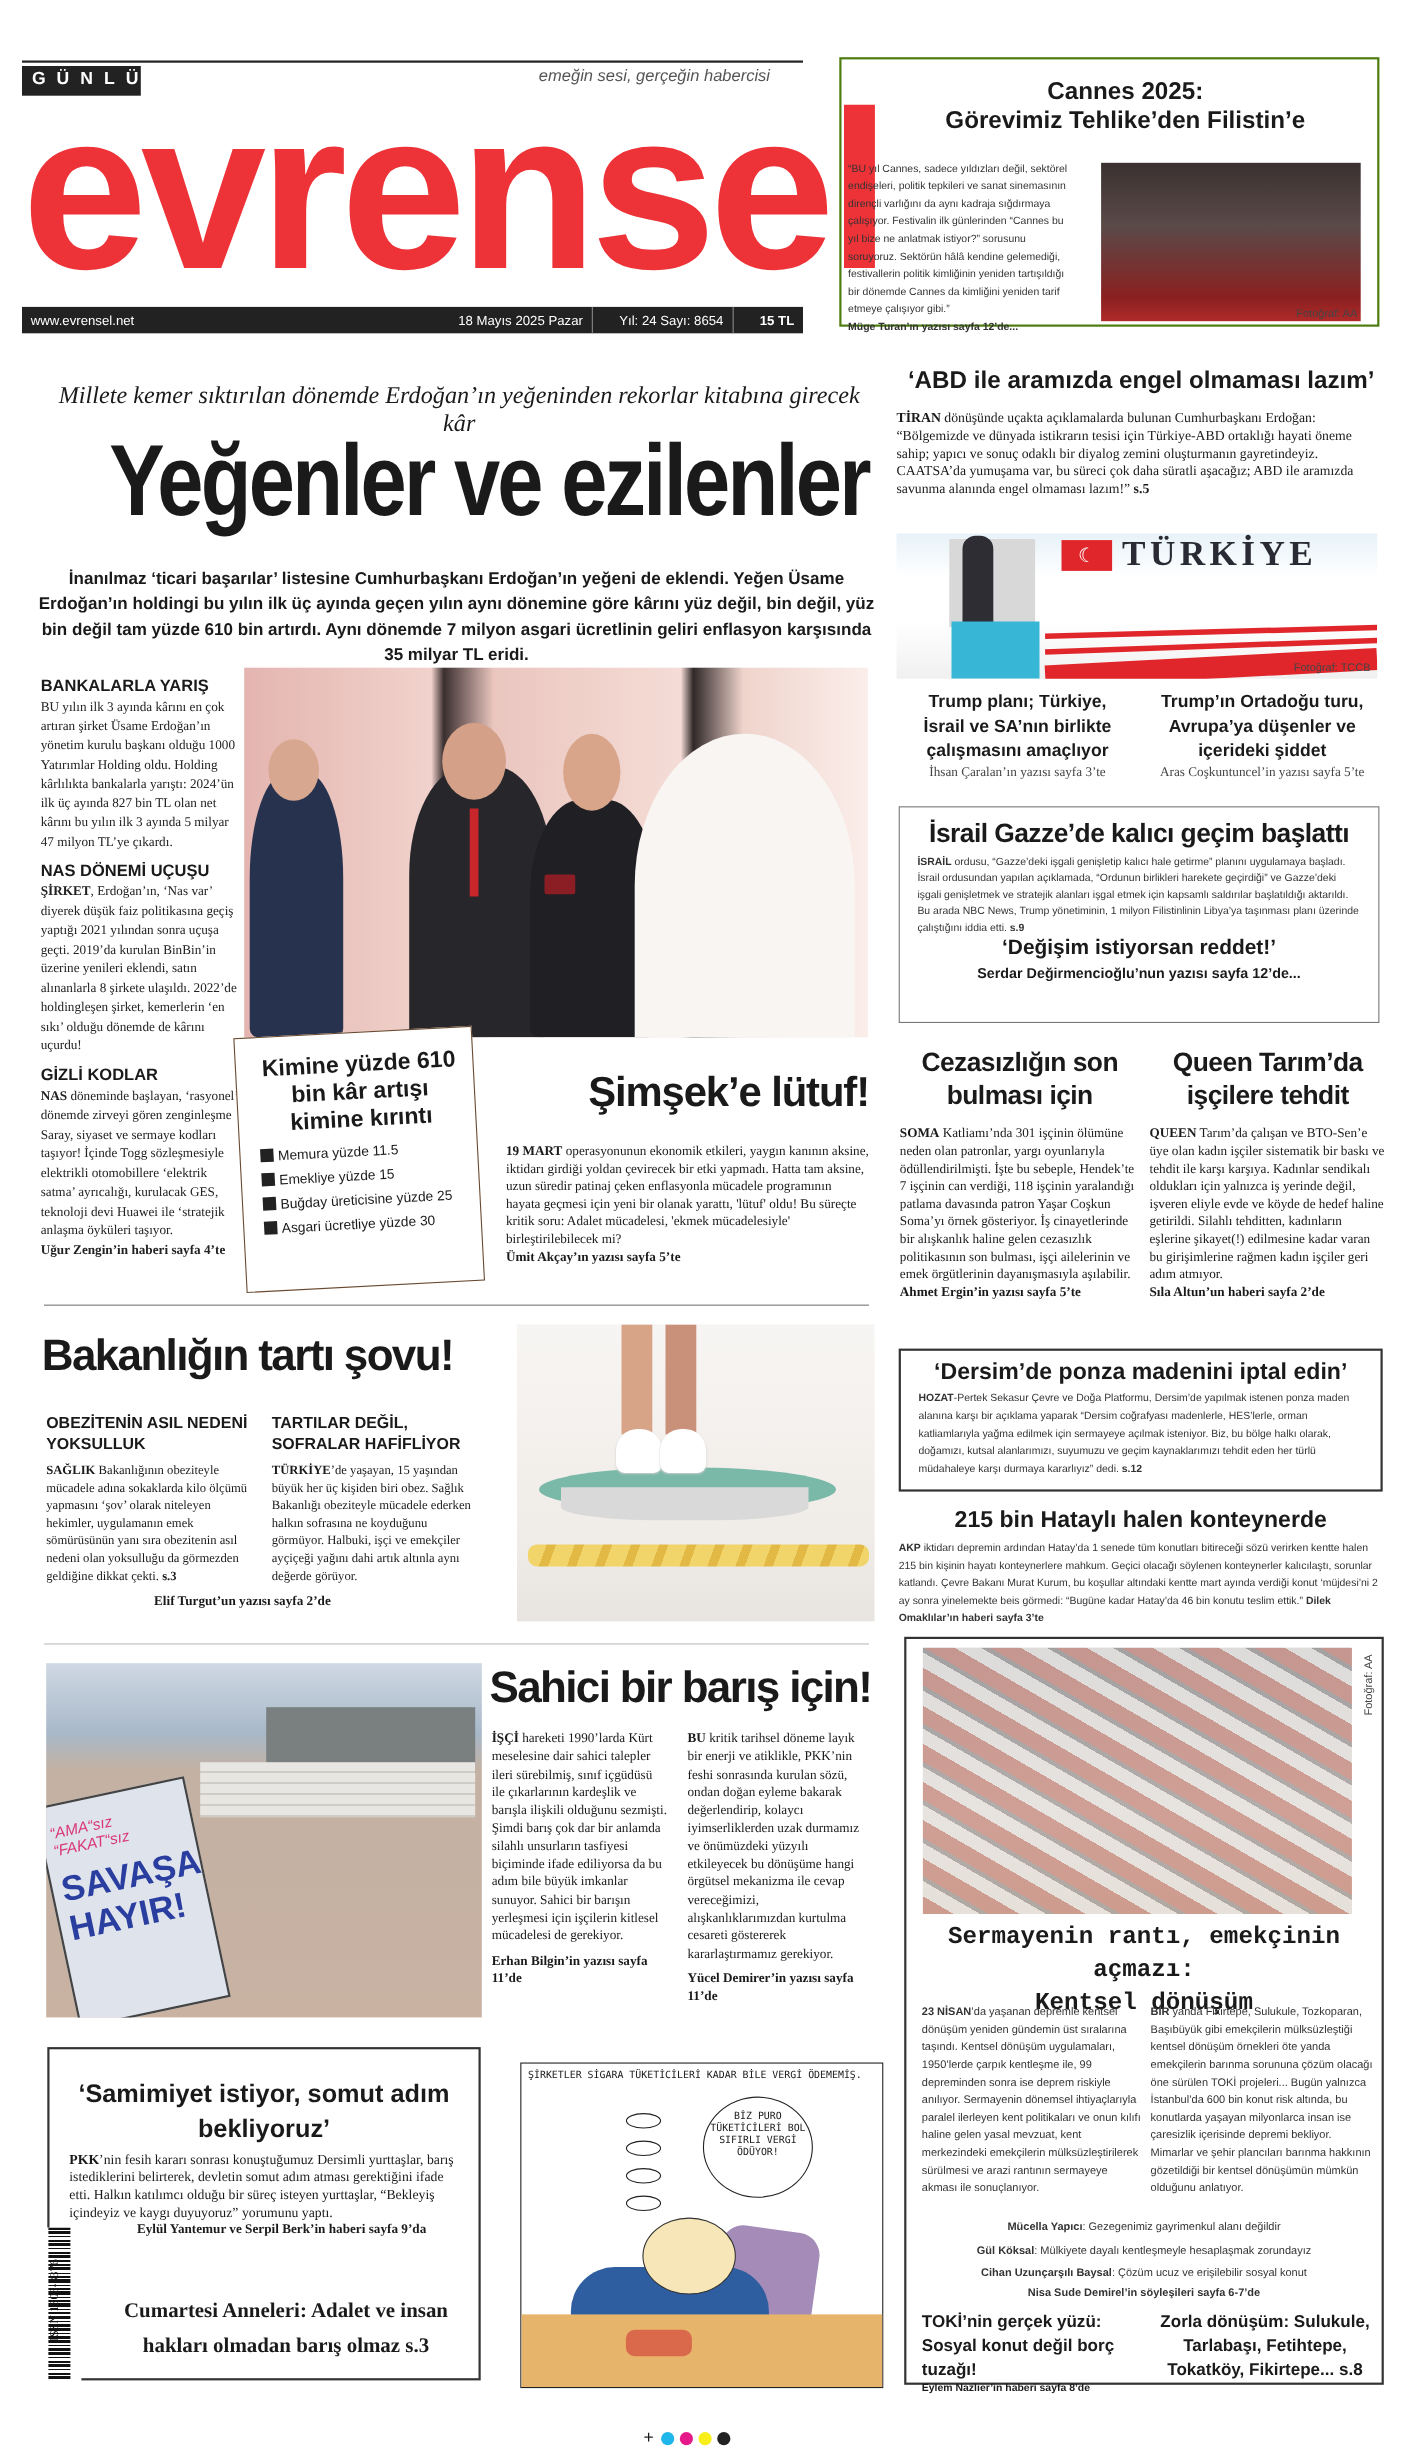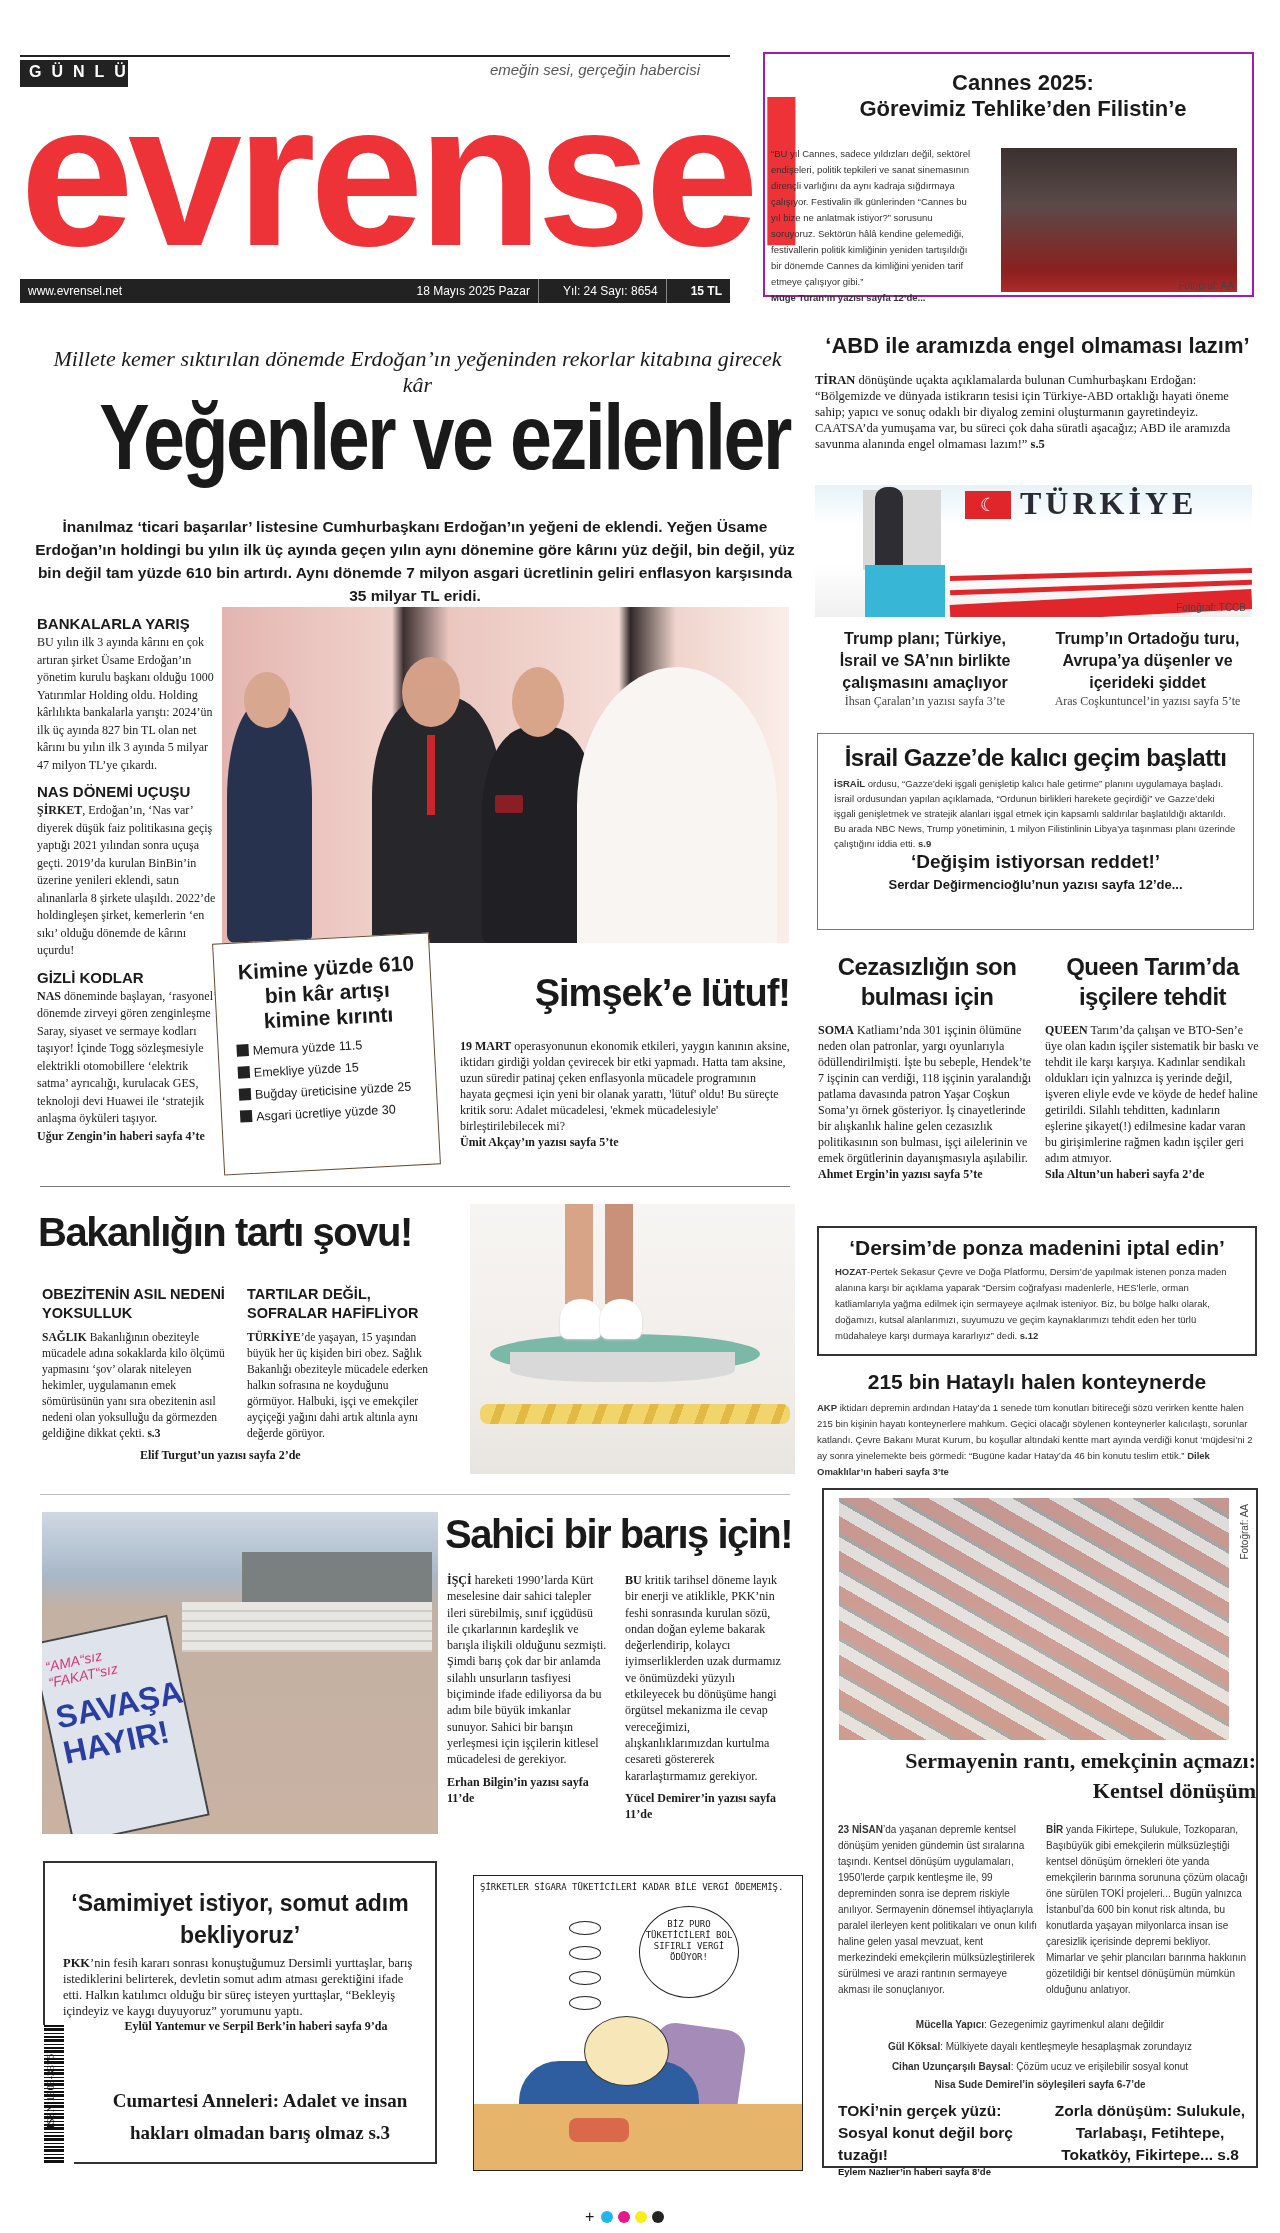--- a/index.html
+++ b/index.html
@@ -1,20 +1,20 @@
 <!DOCTYPE html>
 <html><head>
 <meta charset="utf-8">
 <style>
   * { box-sizing: border-box; margin: 0; padding: 0; }
   html, body { width: 1280px; background: #fff; }
   body { position: relative; height: 2233px; font-family: "Liberation Serif", serif; color: #1a1a1a; overflow: hidden; }
   .abs { position: absolute; }
   .sans { font-family: "Liberation Sans", sans-serif; }
-  .box { border: 2px solid #a21caf; padding-left: 29px; }
+  .box { border: 2px solid #4d7c0f; padding-left: 29px; }
 
   
   #masthead { left: 20px; top: 55px; width: 710px; height: 248px; border-top: 2px solid #222; }
   #gunluk { left: 0; top: 3px; width: 108px; height: 27px; background: #222; color: #fff; font-weight: bold; font-size: 16px; letter-spacing: 10px; padding: 3px 0 0 9px; }
   #slogan { right: 30px; top: 4px; font-style: italic; color: #555; font-size: 15px; }
   #logo { left: 0; top: 22px; width: 710px; height: 190px; color: #ee3338; font-family: "Liberation Sans", sans-serif; font-weight: bold; font-size: 205px; line-height: 190px; letter-spacing: -6px; transform: scaleX(1.0); transform-origin: left; white-space: nowrap; }
   #mast-bar { left: 0; top: 222px; width: 710px; height: 24px; background: #222; color: #fff; font-family: "Liberation Sans", sans-serif; font-size: 12px; display: flex; align-items: center; }
   #mast-bar span { padding: 0 8px; }
   #mast-bar .sep { border-left: 1px solid #888; height: 24px; }
 
@@ -113,21 +113,21 @@
   #sah2 { left: 625px; top: 1572px; width: 165px; }
   .sah-p { font-size: 12px; line-height: 16.3px; }
   .sah-by { font-size: 12px; line-height: 16px; font-weight: bold; margin-top: 6px; }
 
   
   #kentsel { left: 822px; top: 1488px; width: 436px; height: 680px; border: 2px solid #333; }
   #kentsel .photo { position: absolute; left: 15px; top: 8px; width: 390px; height: 242px; background:
      repeating-linear-gradient(30deg, rgba(200,120,110,.55) 0 14px, rgba(240,240,240,.6) 14px 26px, rgba(120,120,130,.4) 26px 30px),
      linear-gradient(180deg,#c0bcb8 0%,#d9cfc6 60%,#d6c8b6 100%); }
   #kentsel .credit { position: absolute; right: 6px; top: 14px; writing-mode: vertical-rl; transform: rotate(180deg); font-family: "Liberation Sans", sans-serif; font-size: 10px; color: #444; }
-  #kentsel h2 { position: absolute; left: 0; top: 256px; width: 100%; font-family: Liberation Serif, serif; font-weight: bold; font-size: 22px; line-height: 30px; text-align: right; }
+  #kentsel h2 { position: absolute; left: 0; top: 256px; width: 100%; font-family: Liberation Mono, monospace; font-weight: bold; font-size: 22px; line-height: 30px; text-align: center; }
   #kentsel .c1 { position: absolute; left: 14px; top: 332px; width: 200px; font-family: "Liberation Sans", sans-serif; font-size: 10px; line-height: 16px; color: #333; }
   #kentsel .c2 { position: absolute; left: 222px; top: 332px; width: 205px; font-family: "Liberation Sans", sans-serif; font-size: 10px; line-height: 16px; color: #333; }
   #kentsel .interviews { position: absolute; left: 0; top: 524px; width: 100%; font-family: "Liberation Sans", sans-serif; font-size: 10px; line-height: 22px; text-align: center; color: #333; }
   #kentsel .toki { position: absolute; left: 14px; top: 610px; width: 200px; font-family: "Liberation Sans", sans-serif; }
   #kentsel .zorla { position: absolute; left: 226px; top: 610px; width: 200px; font-family: "Liberation Sans", sans-serif; text-align: center; }
   .kbig { font-weight: bold; font-size: 15.5px; line-height: 22px; }
   .ksmall { font-weight: bold; font-size: 9.5px; }
 
   
   #samim { left: 43px; top: 1861px; width: 394px; height: 303px; border: 2px solid #333; }

